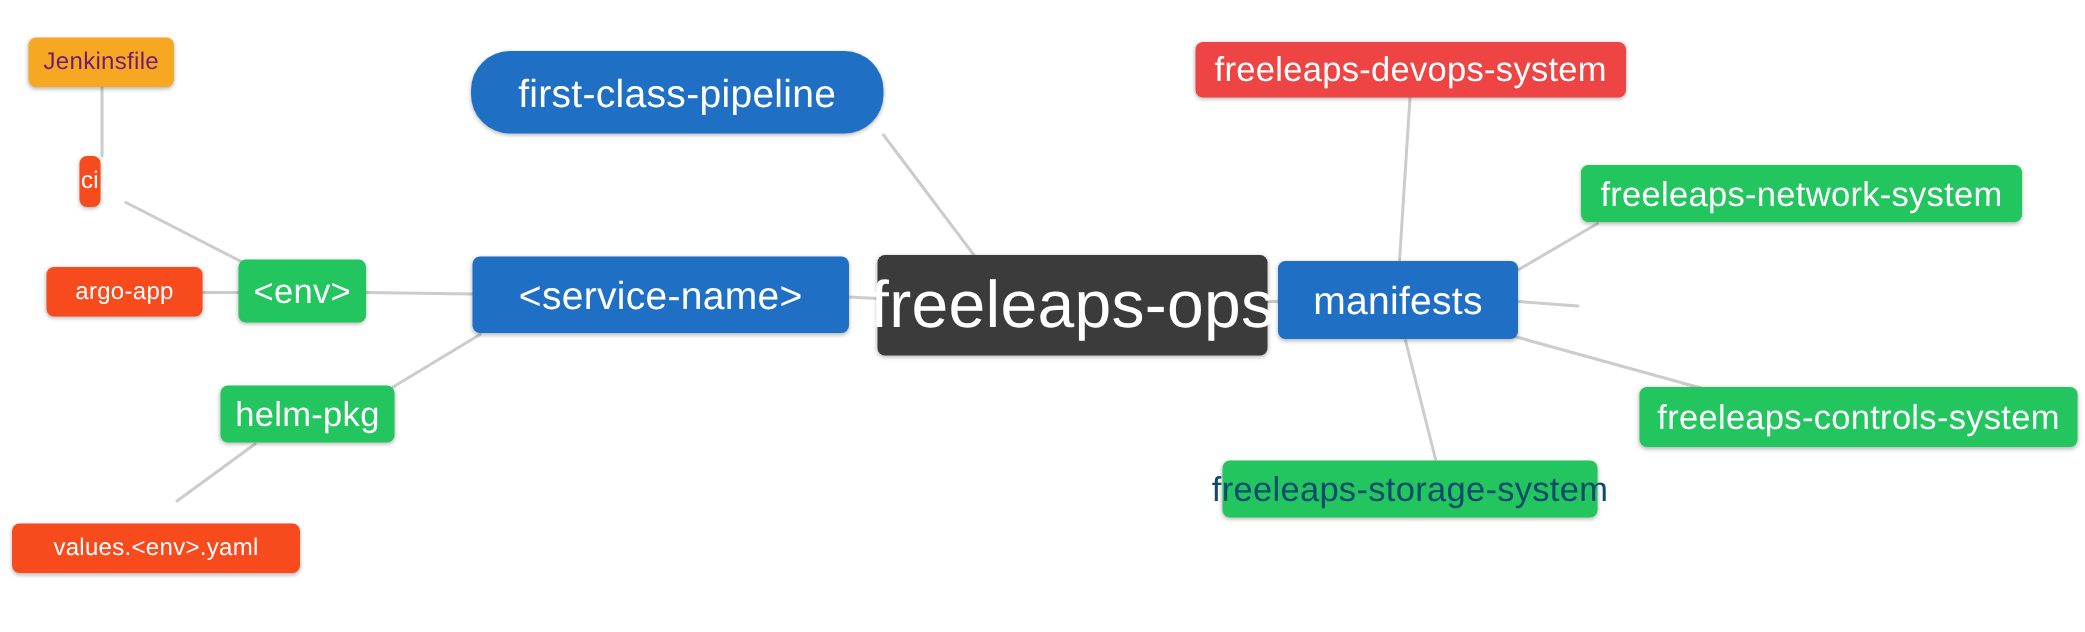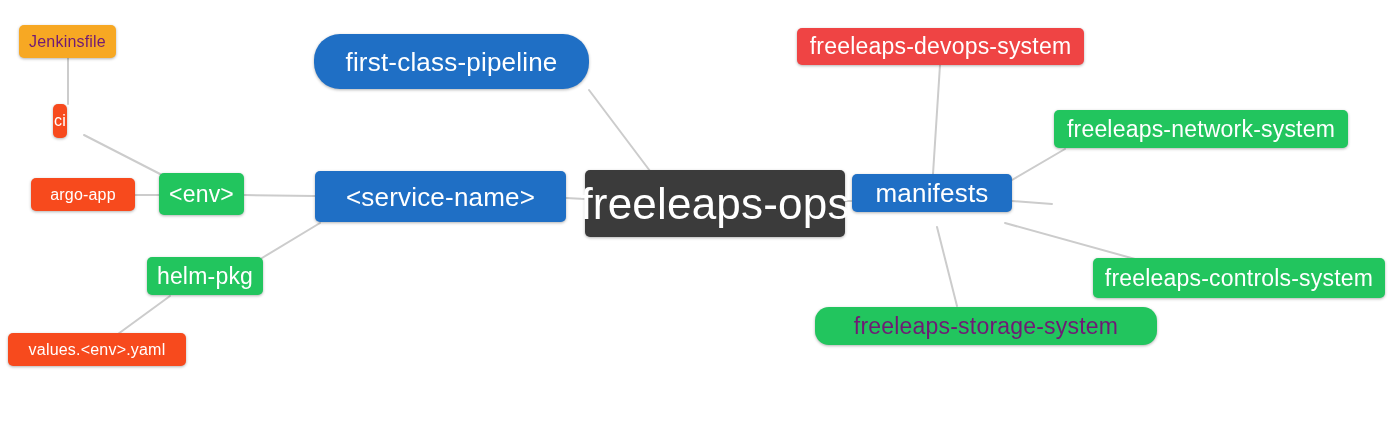--- a/index.html
+++ b/index.html
@@ -69,47 +69,47 @@
   <div id="node-layer">
       <div class="mm-node" style="left: 585px; top: 170px; width: 260px; height: 67px; background: rgb(59, 59, 59); color: rgb(255, 255, 255); font-size: 44px;">
         <span>freeleaps-ops</span>
       </div>
       <div class="mm-node" style="left: 314px; top: 34px; width: 275px; height: 55px; background: rgb(31, 111, 197); color: rgb(255, 255, 255); font-size: 26px; border-radius: 26px;">
         <span>first-class-pipeline</span>
       </div>
       <div class="mm-node" style="left: 315px; top: 171px; width: 251px; height: 51px; background: rgb(31, 111, 197); color: rgb(255, 255, 255); font-size: 26px;">
         <span>&lt;service-name&gt;</span>
       </div>
-      <div class="mm-node" style="left: 852px; top: 174px; width: 160px; height: 38px; background: rgb(31, 111, 197); color: rgb(255, 255, 255); font-size: 26px;">
+      <div class="mm-node" style="left: 852px; top: 174px; width: 160px; height: 52px; background: rgb(31, 111, 197); color: rgb(255, 255, 255); font-size: 26px;">
         <span>manifests</span>
       </div>
       <div class="mm-node" style="left: 147px; top: 257px; width: 116px; height: 38px; background: rgb(34, 197, 94); color: rgb(255, 255, 255); font-size: 23px;">
         <span>helm-pkg</span>
       </div>
       <div class="mm-node" style="left: 159px; top: 173px; width: 85px; height: 42px; background: rgb(34, 197, 94); color: rgb(255, 255, 255); font-size: 23px;">
         <span>&lt;env&gt;</span>
       </div>
       <div class="mm-node" style="left: 53px; top: 104px; width: 14px; height: 34px; background: rgb(247, 74, 29); color: rgb(255, 255, 255); font-size: 16px;">
         <span>ci</span>
       </div>
       <div class="mm-node" style="left: 19px; top: 25px; width: 97px; height: 33px; background: rgb(247, 168, 35); color: #701a75; font-size: 16px; text-align: right;">
         <span>Jenkinsfile</span>
       </div>
       <div class="mm-node" style="left: 31px; top: 178px; width: 104px; height: 33px; background: rgb(247, 74, 29); color: rgb(255, 255, 255); font-size: 16px;">
         <span>argo-app</span>
       </div>
-      <div class="mm-node" style="left: 8px; top: 333px; width: 178px; height: 33px; background: rgb(247, 74, 29); color: rgb(255, 255, 255); font-size: 16px;">
+      <div class="mm-node" style="left: 8px; top: 349px; width: 192px; height: 33px; background: rgb(247, 74, 29); color: rgb(255, 255, 255); font-size: 16px;">
         <span>values.&lt;env&gt;.yaml</span>
       </div>
       <div class="mm-node" style="left: 797px; top: 28px; width: 287px; height: 37px; background: #ef4444; color: rgb(255, 255, 255); font-size: 23px;">
         <span>freeleaps-devops-system</span>
       </div>
       <div class="mm-node" style="left: 1054px; top: 110px; width: 294px; height: 38px; background: rgb(34, 197, 94); color: rgb(255, 255, 255); font-size: 23px;">
         <span>freeleaps-network-system</span>
       </div>
       <div class="mm-node" style="left: 1060px; top: 258px; width: 292px; height: 40px; background: rgb(34, 197, 94); color: rgb(255, 255, 255); font-size: 23px; margin-left: 33px;">
         <span>freeleaps-controls-system</span>
       </div>
-      <div class="mm-node" style="left: 815px; top: 307px; width: 342px; height: 38px; background: rgb(34, 197, 94); color: #701a75; font-size: 23px; border-radius: 14px;">
+      <div class="mm-node" style="left: 815px; top: 307px; width: 250px; height: 38px; background: rgb(34, 197, 94); color: #0c4a6e; font-size: 23px;">
         <span>freeleaps-storage-system</span>
       </div>
     </div>
 </div>
 
 </body></html>

